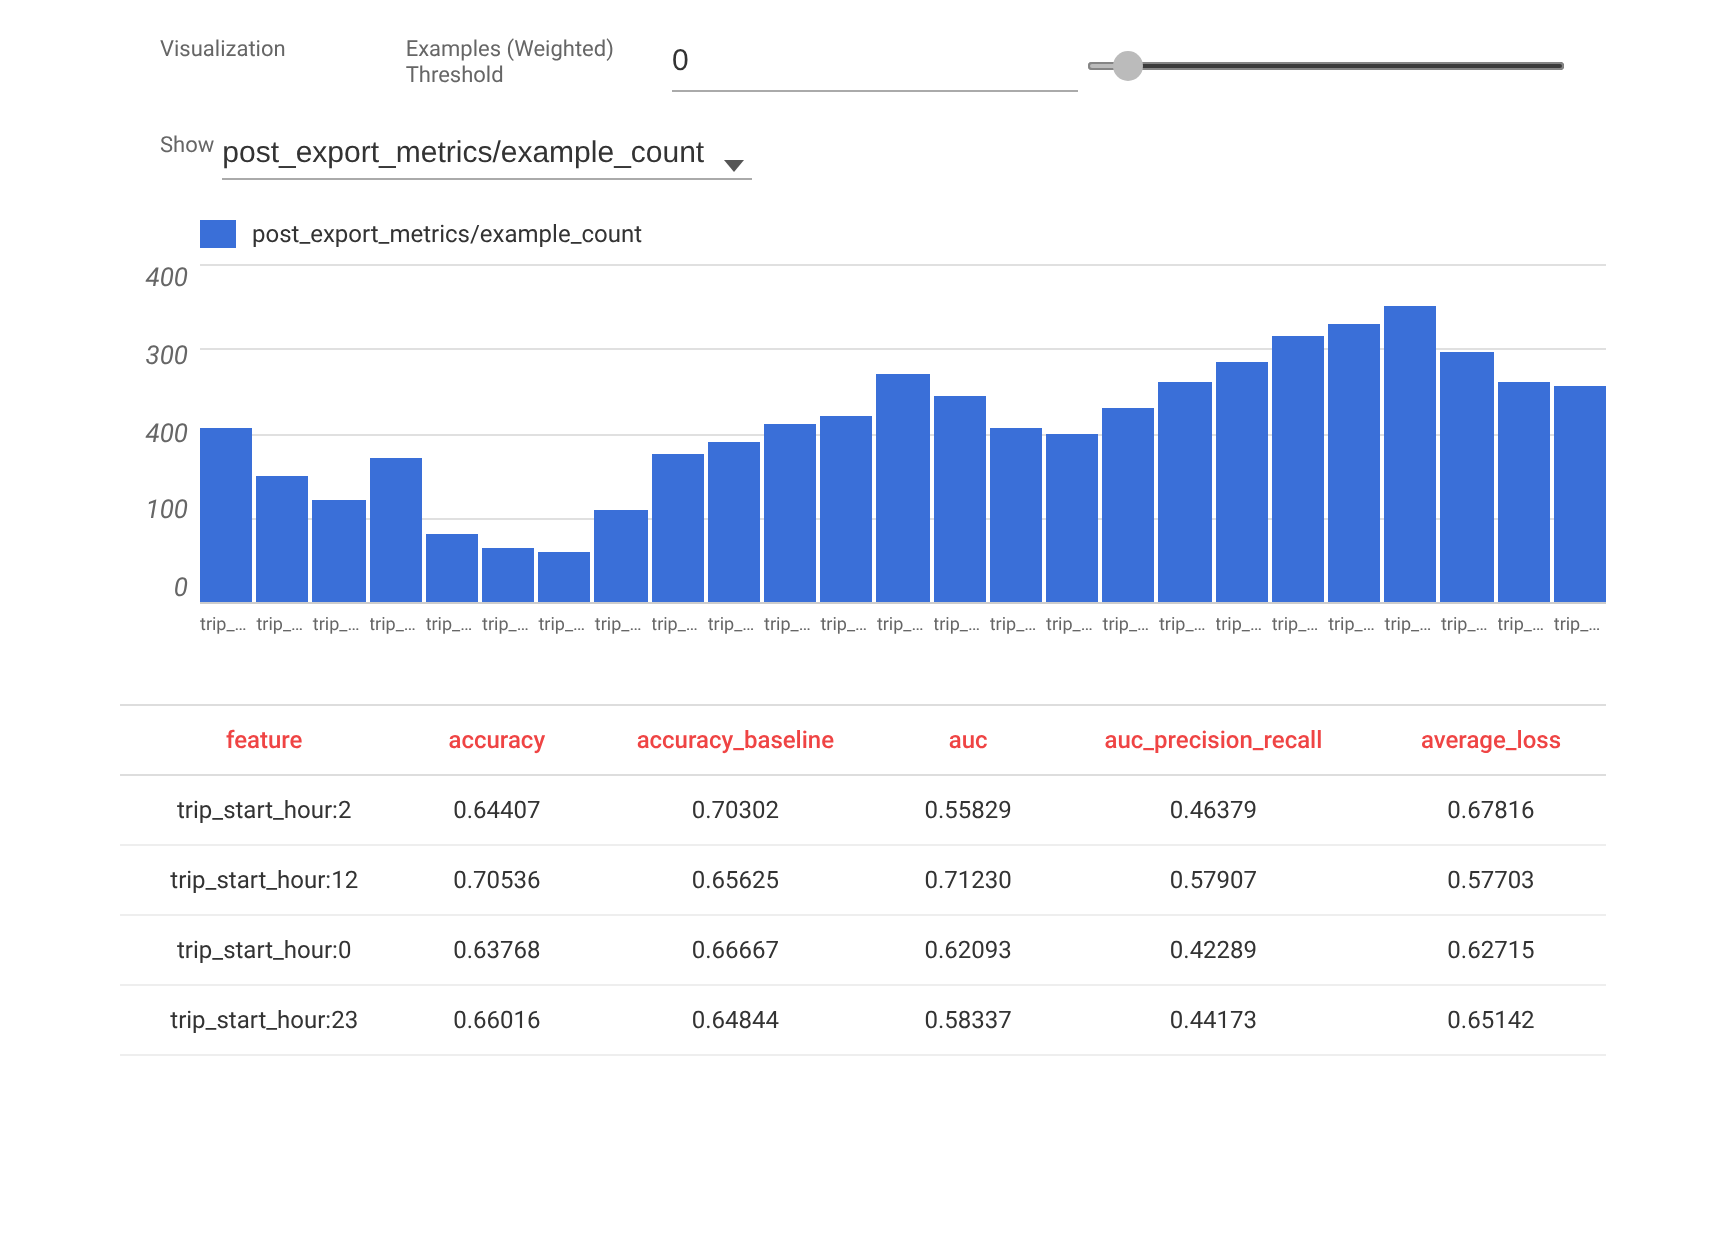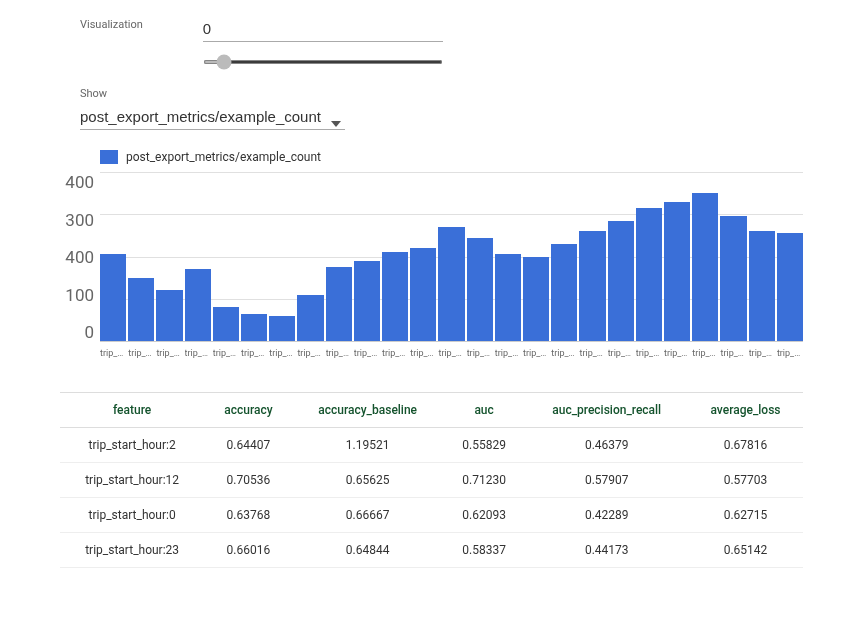--- a/index.html
+++ b/index.html
@@ -16,21 +16,20 @@
     .controls-section {
       display: flex;
       flex-direction: row;
       padding: 18px 80px 10px 80px;
       gap: 60px;
       align-items: flex-start;
     }
 
     .control-group {
       display: flex;
-      flex-direction: column;
       gap: 4px;
     }
 
     .control-label {
       font-size: 11px;
       color: #666;
       margin-bottom: 2px;
     }
 
     .dropdown-container {
@@ -129,22 +128,23 @@
       bottom: 30px;
       width: 38px;
       display: flex;
       flex-direction: column;
       justify-content: space-between;
       align-items: flex-end;
       padding-right: 4px;
     }
 
     .y-label {
-      font-size: 17px;
+      font-size: 13px;
       color: #666;
+      font-style: italic;
     }
 
     .chart-plot-area {
       position: absolute;
       left: 40px;
       right: 0;
       top: 0;
       bottom: 30px;
       display: flex;
       align-items: flex-end;
@@ -212,21 +212,21 @@
 
     thead tr {
       border-top: 1px solid #ddd;
       border-bottom: 1px solid #ddd;
     }
 
     thead th {
       padding: 10px 12px;
       text-align: center;
       font-weight: 500;
-      color: #14532d;
+      color: #ef4444;
       font-size: 12px;
       background: #fff;
     }
 
     tbody tr {
       border-bottom: 1px solid #eee;
     }
 
     tbody td {
       padding: 10px 12px;
@@ -246,20 +246,21 @@
 </head>
 <body>
 
 <div class="controls-section">
 
   <div class="control-group">
     <span class="control-label">Visualization</span>
   </div>
 
   <div class="control-group">
+    <span class="control-label">Examples (Weighted) Threshold</span>
     <input type="text" class="threshold-input" value="0" style="">
     <div class="slider-container">
       <input type="range" min="0" max="500" value="30" style="">
     </div>
   </div>
 </div>
 
 <div class="second-row-controls">
 
   <div class="control-group">
@@ -368,21 +369,21 @@
         <th>accuracy_baseline</th>
         <th>auc</th>
         <th>auc_precision_recall</th>
         <th>average_loss</th>
       </tr>
     </thead>
     <tbody id="table-body">
         <tr>
           <td>trip_start_hour:2</td>
           <td>0.64407</td>
-          <td>1.19521</td>
+          <td>0.70302</td>
           <td>0.55829</td>
           <td>0.46379</td>
           <td>0.67816</td>
         </tr>
         <tr>
           <td>trip_start_hour:12</td>
           <td>0.70536</td>
           <td>0.65625</td>
           <td>0.71230</td>
           <td>0.57907</td>

